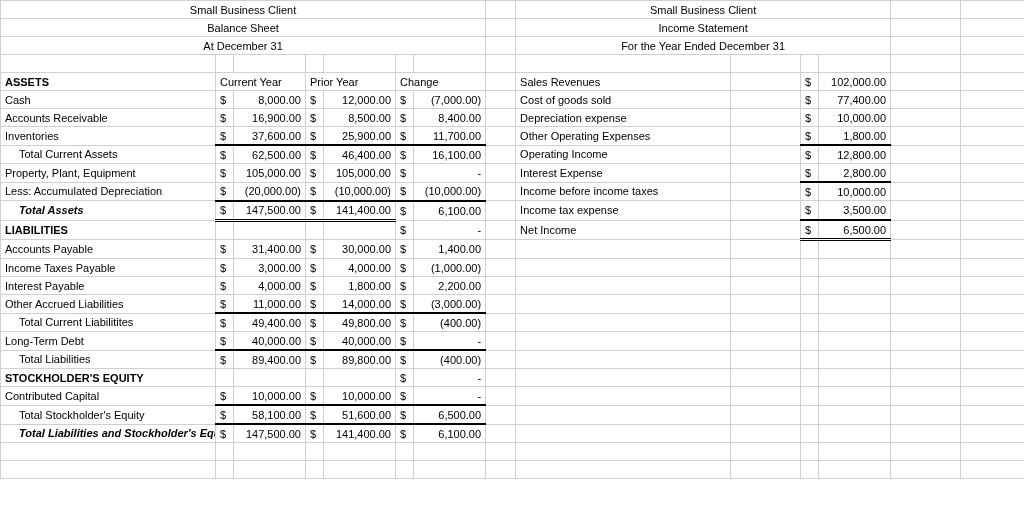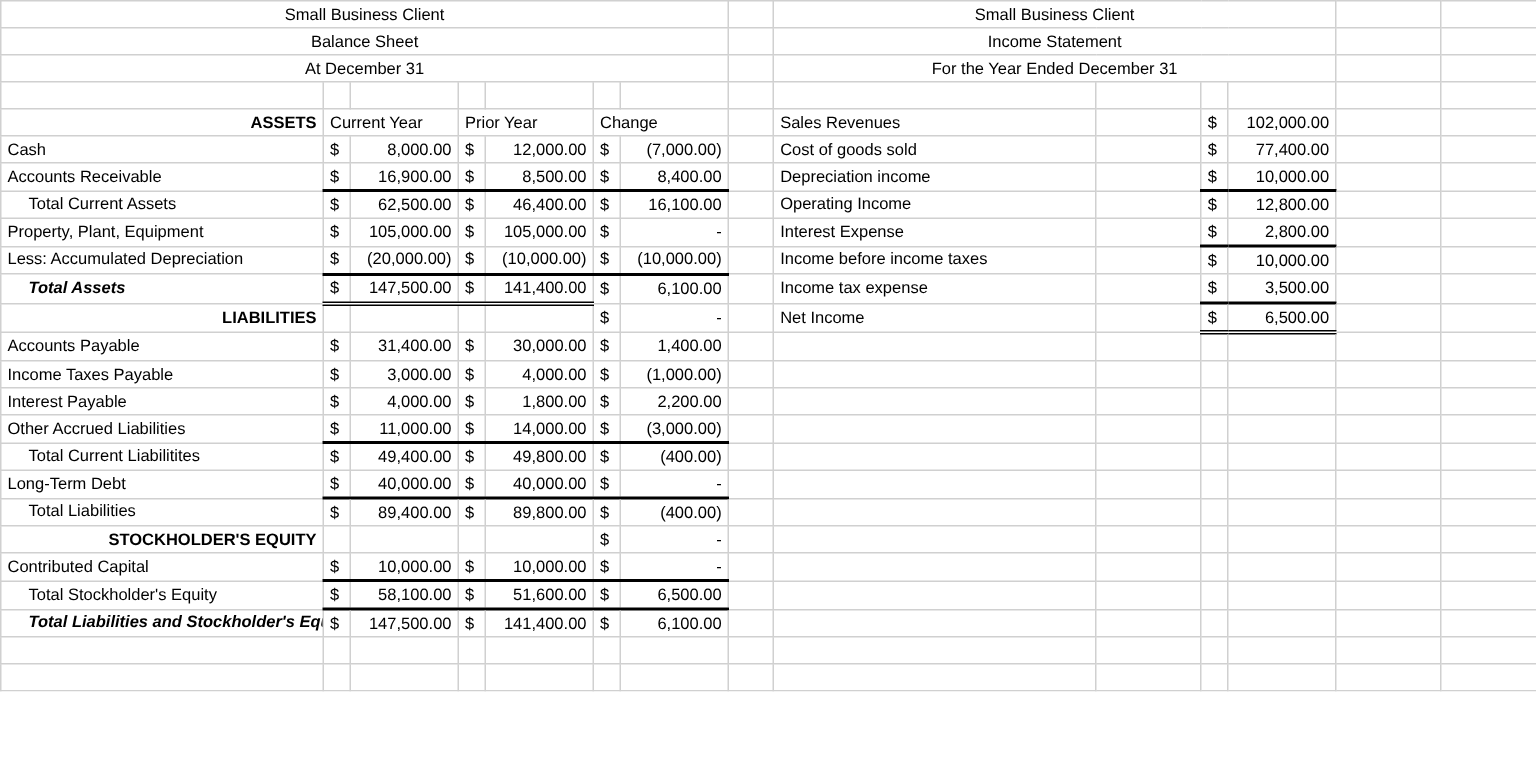--- a/index.html
+++ b/index.html
@@ -17,21 +17,21 @@
   }
   table.sheet td {
     border: 1px solid #d0d0d0;
     height: 17px;
     padding: 0 4px;
     overflow: hidden;
     white-space: nowrap;
     vertical-align: middle;
   }
   .ba { font-weight: normal; text-align: center; }
-  .bl { font-weight: bold; text-align: right; }
+  .bl { font-weight: bold; text-align: left; }
   .biil { font-weight: bold; font-style: italic; }
   .indent { padding-left: 18px !important; }
   .num { text-align: right; }
   .cur { text-align: left; }
   .single-top { border-top: 2px solid #000 !important; }
 </style>
 </head>
 <body>
 
 <table class="sheet">
@@ -120,24 +120,40 @@
       </tr>
       <tr>
         <td>Accounts Receivable</td>
         <td class="cur">$</td>
         <td class="num">16,900.00</td>
         <td class="cur">$</td>
         <td class="num">8,500.00</td>
         <td class="cur">$</td>
         <td class="num">8,400.00</td>
         <td></td>
-        <td>Depreciation income</td>
+        <td>Depreciation expense</td>
         <td></td>
         <td class="cur">$</td>
         <td class="num">10,000.00</td>
+        <td></td>
+        <td></td>
+      </tr>
+      <tr>
+        <td>Inventories</td>
+        <td class="cur">$</td>
+        <td class="num">37,600.00</td>
+        <td class="cur">$</td>
+        <td class="num">25,900.00</td>
+        <td class="cur">$</td>
+        <td class="num">11,700.00</td>
+        <td></td>
+        <td>Other Operating Expenses</td>
+        <td></td>
+        <td class="cur">$</td>
+        <td class="num">1,800.00</td>
         <td></td>
         <td></td>
       </tr>
       <tr>
         <td class=" indent">Total Current Assets</td>
         <td class="cur single-top">$</td>
         <td class="num single-top">62,500.00</td>
         <td class="cur single-top">$</td>
         <td class="num single-top">46,400.00</td>
         <td class="cur single-top">$</td>

